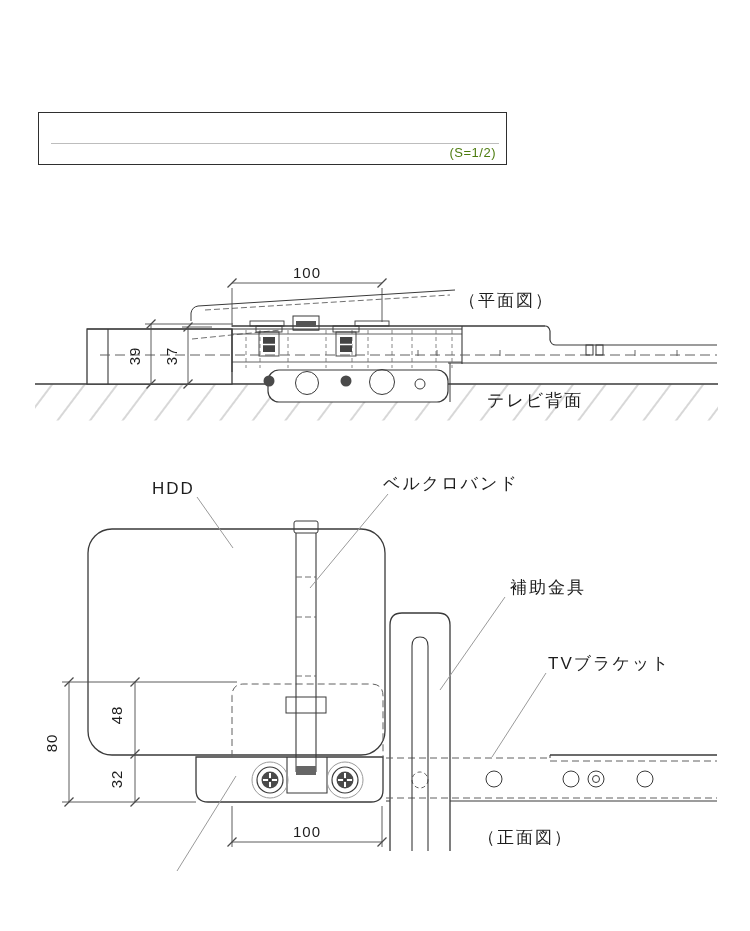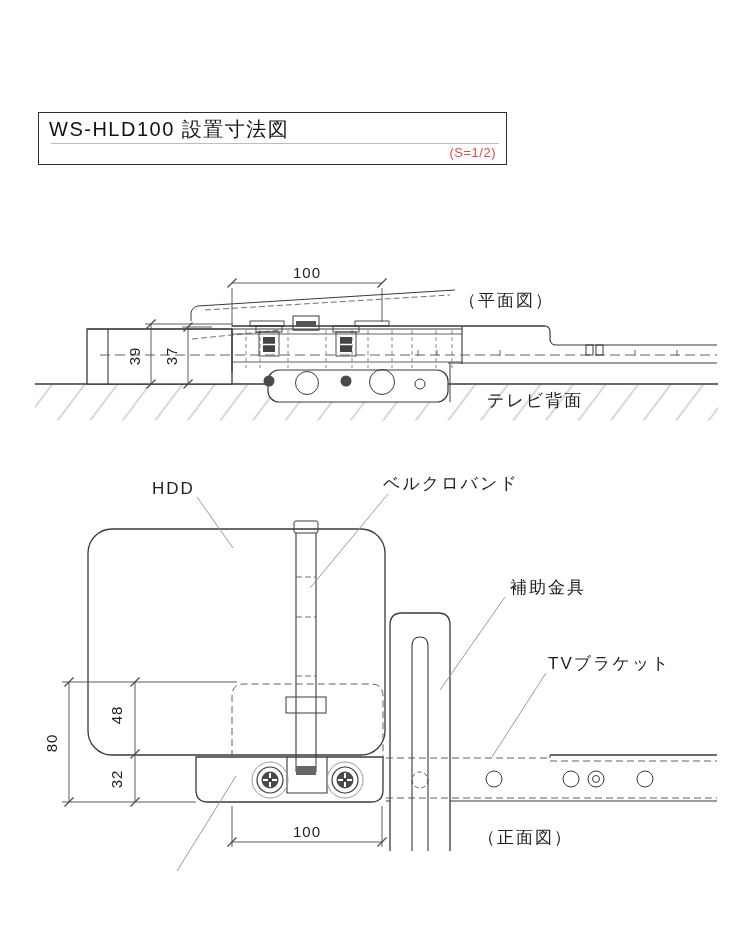--- a/index.html
+++ b/index.html
@@ -3,33 +3,32 @@
 <meta charset="utf-8">
 <style>
   html,body{margin:0;padding:0;background:#f2f2f2;}
   .page{position:relative;width:750px;height:931px;background:#ffffff;margin:0 auto;
         font-family:"Liberation Sans","DejaVu Sans",sans-serif;overflow:hidden;}
   .title-block{position:absolute;left:38px;top:112px;width:469px;height:53px;
         border:1.6px solid #2f2f2f;box-sizing:border-box;background:#fff;}
   .title-text{position:absolute;left:10px;top:3px;font-size:20px;color:#111;
         letter-spacing:1.5px;white-space:nowrap;}
   .title-rule{position:absolute;left:12px;right:7px;top:30px;height:0;border-top:1px solid #bdbdbd;}
-  .scale-note{position:absolute;right:10px;top:32px;font-size:13px;color:#ef4444;letter-spacing:0.5px;}
+  .scale-note{position:absolute;right:10px;top:32px;font-size:13px;color:#4d7c0f;letter-spacing:0.5px;}
   svg{position:absolute;left:0;top:0;}
   svg text{font-family:"Liberation Sans","DejaVu Sans",sans-serif;fill:#1d1d1d;}
   .lbl{font-size:17px;letter-spacing:2px;}
   .dim{font-size:15px;letter-spacing:1px;}
 </style>
 </head>
 <body>
 
 <div class="page">
 
   <div class="title-block">
-    <div class="title-text">WS-HLD100 設置寸法図</div>
     <div class="title-rule"></div>
     <div class="scale-note">(S=1/2)</div>
   </div>
 
   <svg width="750" height="931" viewBox="0 0 750 931">
     <defs>
       <pattern id="hatch" patternUnits="userSpaceOnUse" width="26" height="12" patternTransform="rotate(37)">
         <line x1="13" y1="-1" x2="13" y2="13" stroke="#b0b0b0" stroke-width="1"></line>
       </pattern>
     </defs>

